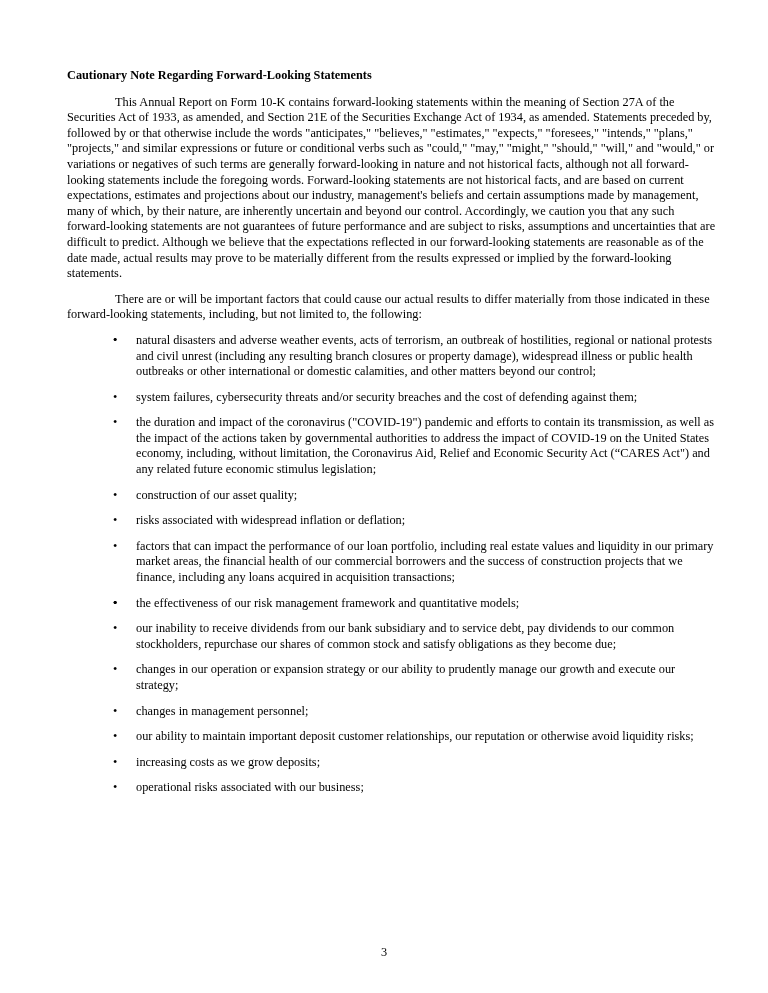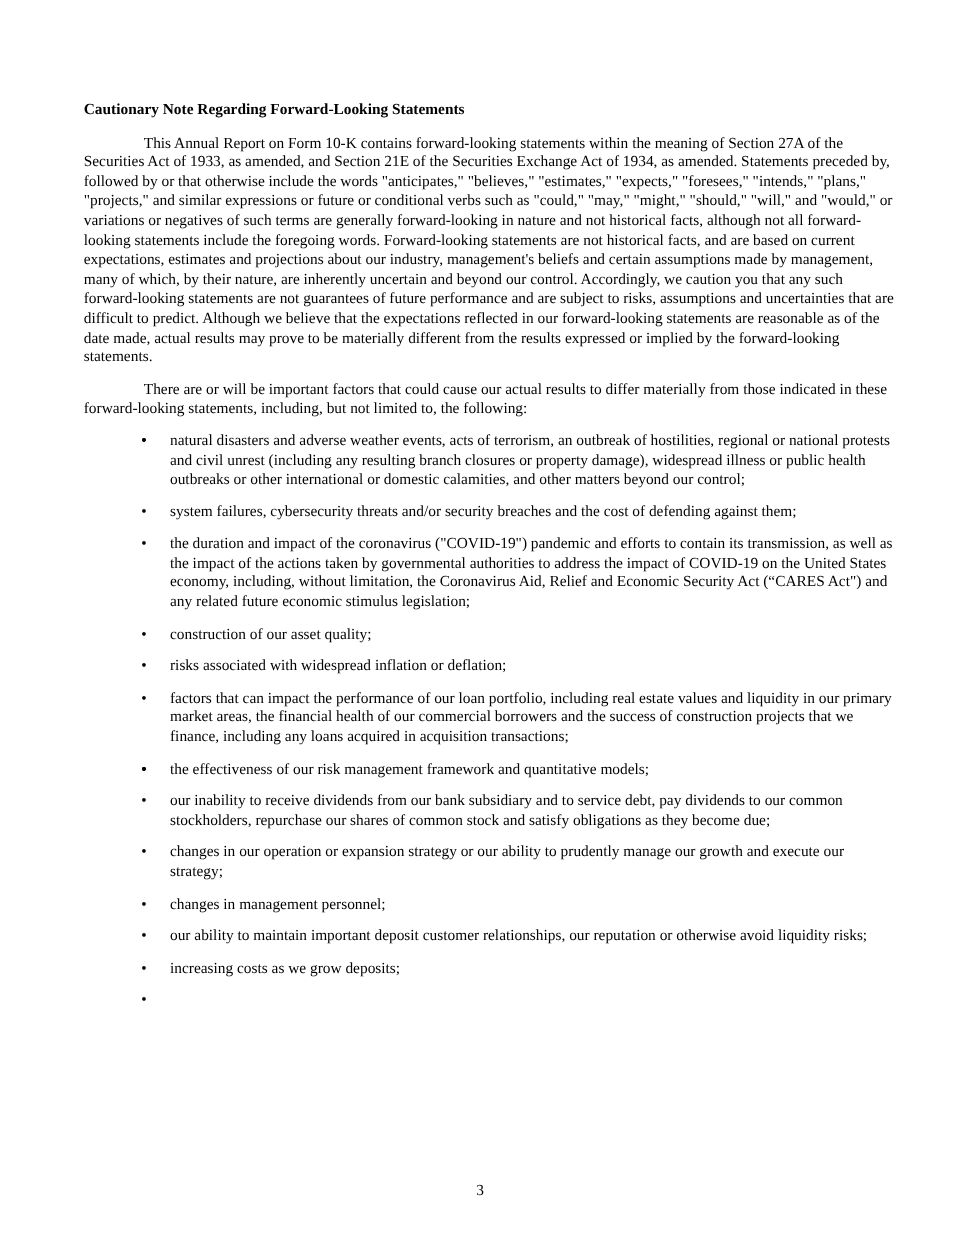--- a/index.html
+++ b/index.html
@@ -13,21 +13,21 @@
       position: relative;
       overflow: hidden;
       font-family: "Liberation Serif", serif;
       color: #000000;
       font-size: 12.3px;
       line-height: 15.6px;
     }
     .page {
       position: absolute;
       left: 67px;
-      top: 80px;
+      top: 68px;
       width: 652px;
     }
     .heading {
       font-weight: bold;
       margin: 0 0 11px 0;
       font-size: 12.3px;
       line-height: 15.6px;
     }
     .para {
       margin: 0 0 10px 0;
@@ -75,17 +75,17 @@
     <li class="bullet-item"><span class="bullet-mark">•</span><span>risks associated with widespread inflation or deflation;</span></li>
     <li class="bullet-item"><span class="bullet-mark">•</span><span>factors that can impact the performance of our loan portfolio, including real estate values and liquidity in our primary market areas, the financial health of our commercial borrowers and the success of construction projects that we finance, including any loans acquired in acquisition transactions;</span></li>
     <li class="bullet-item"><span class="bullet-mark">•</span></li>
     <li class="bullet-item"><span class="bullet-mark">•</span></li>
     <li class="bullet-item"><span class="bullet-mark">•</span><span>the effectiveness of our risk management framework and quantitative models;</span></li>
     <li class="bullet-item"><span class="bullet-mark">•</span><span>our inability to receive dividends from our bank subsidiary and to service debt, pay dividends to our common stockholders, repurchase our shares of common stock and satisfy obligations as they become due;</span></li>
     <li class="bullet-item"><span class="bullet-mark">•</span><span>changes in our operation or expansion strategy or our ability to prudently manage our growth and execute our strategy;</span></li>
     <li class="bullet-item"><span class="bullet-mark">•</span><span>changes in management personnel;</span></li>
     <li class="bullet-item"><span class="bullet-mark">•</span><span>our ability to maintain important deposit customer relationships, our reputation or otherwise avoid liquidity risks;</span></li>
     <li class="bullet-item"><span class="bullet-mark">•</span><span>increasing costs as we grow deposits;</span></li>
-    <li class="bullet-item"><span class="bullet-mark">•</span></li>
+    <li class="bullet-item"><span class="bullet-mark">•</span><span>operational risks associated with our business;</span></li>
   </ul>
 </div>
 
 <div class="page-number">3</div>
 
 </body></html>

